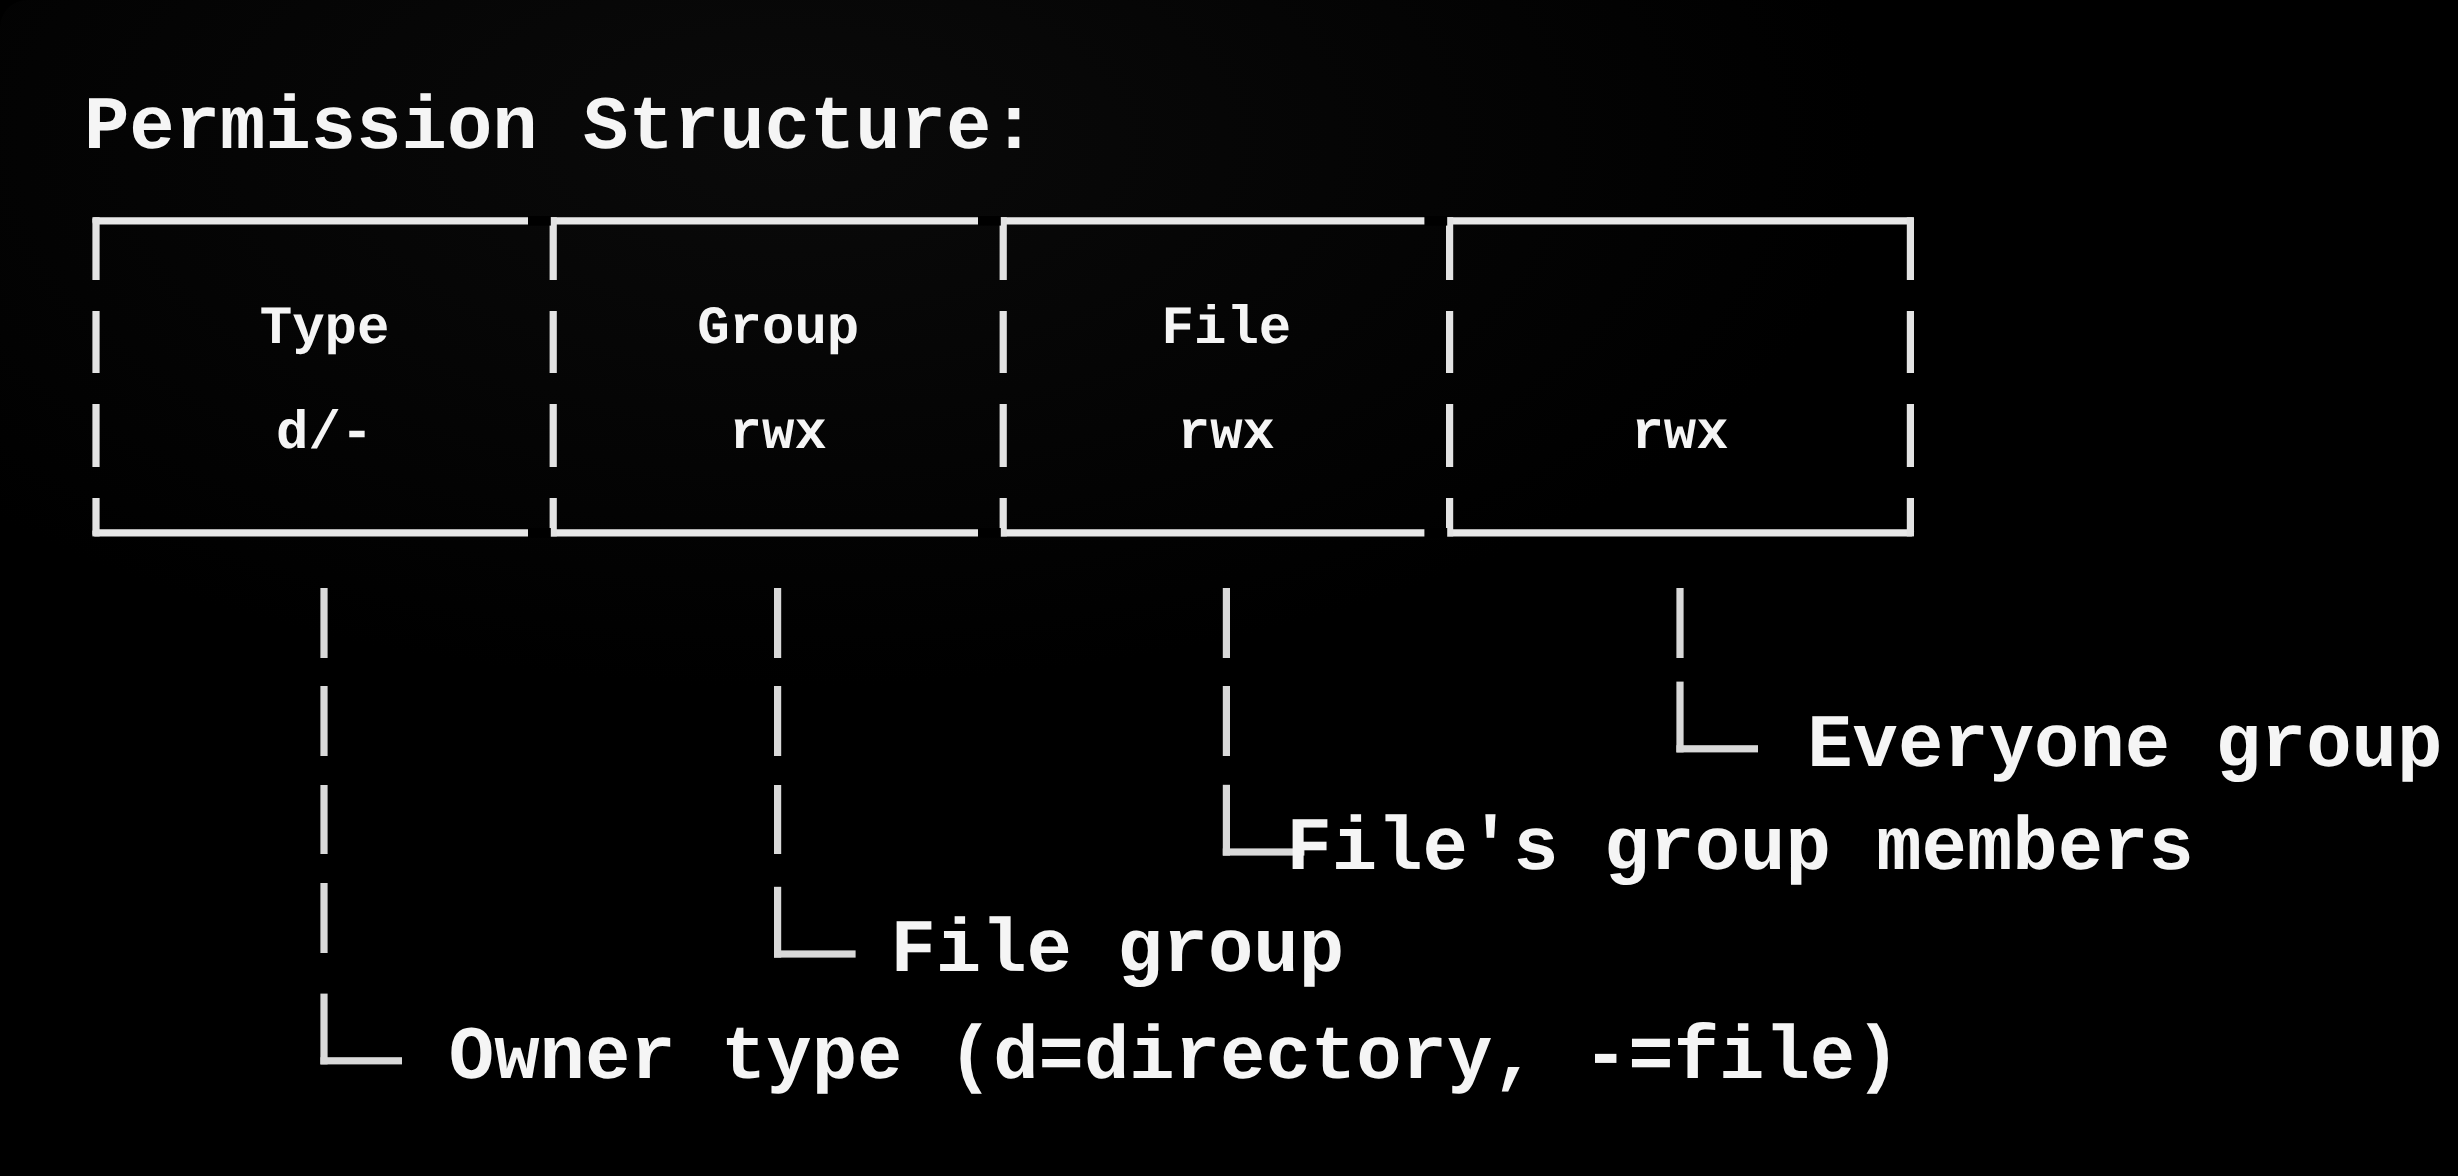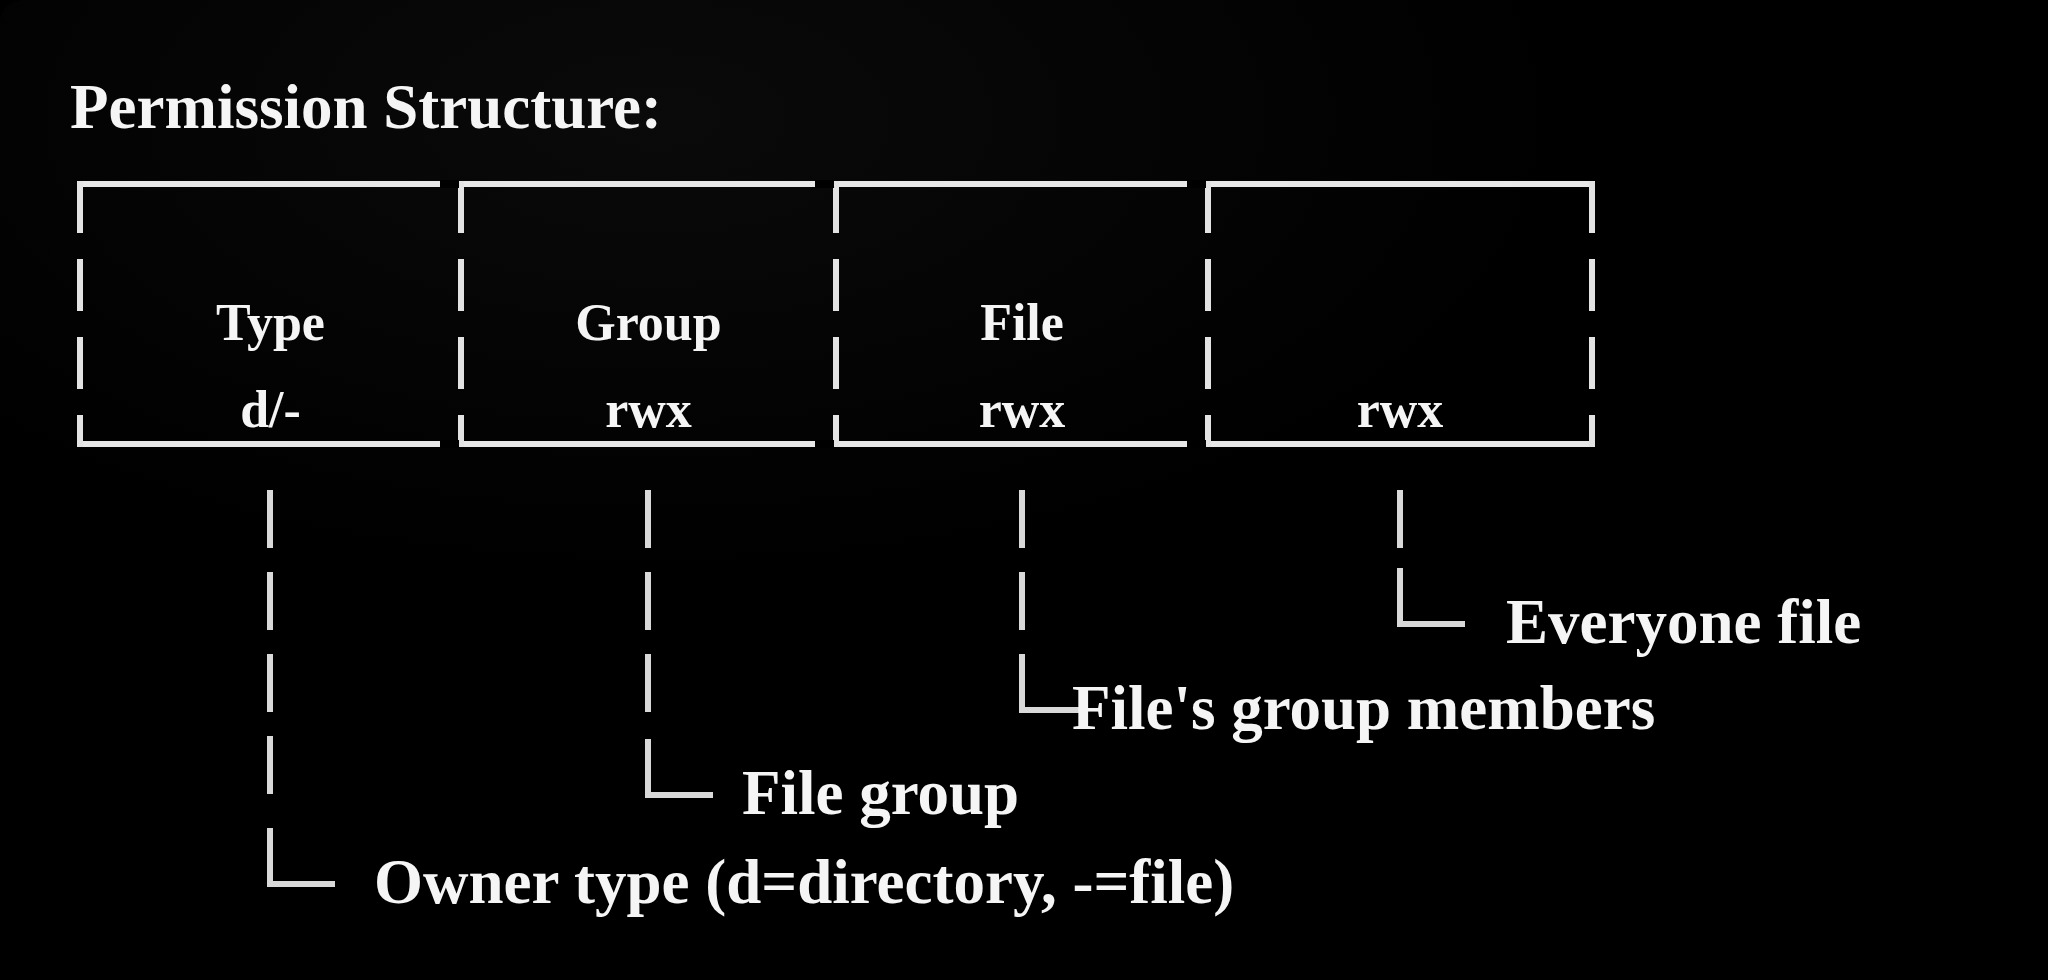--- a/index.html
+++ b/index.html
@@ -6,21 +6,21 @@
     margin: 0;
     padding: 0;
     background: #000000;
   }
   #canvas {
     position: relative;
     width: 2048px;
     height: 980px;
     background: radial-gradient(ellipse 1400px 700px at 32% 12%, #0a0a0a 0%, #000000 65%);
     overflow: hidden;
-    font-family: Liberation Serif, serif;
+    font-family: Liberation Mono, monospace;
     font-weight: 700;
     color: #f5f5f5;
     border-radius: 23px;
   }
   .mono-line {
     position: absolute;
     font-size: 63px;
     line-height: 70px;
     white-space: pre;
     color: #f5f5f5;
@@ -72,24 +72,23 @@
     position: absolute;
     top: 181px;
     height: 266px;
   }
   .cell .cell-name,
   .cell .cell-value {
     position: absolute;
     left: 0;
     width: 100%;
     text-align: center;
-    font-size: 52px;
+    font-size: 45px;
     line-height: 70px;
     white-space: pre;
-    margin-top: 48px;
   }
   .cell .cell-name  { top: 59px;  }
   .cell .cell-value { top: 146px; }
   .cell.c0 { left: 80px;   width: 381px; }
   .cell.c1 { left: 461px;  width: 375px; }
   .cell.c2 { left: 836px;  width: 372px; }
   .cell.c3 { left: 1208px; width: 384px; }
 
   
   .dropline {
@@ -170,15 +169,15 @@
   <div class="dropline dl3"></div>
 
   <div class="elbow el0"></div>
   <div class="elbow el1"></div>
   <div class="elbow el2"></div>
   <div class="elbow el3"></div>
 
   <div class="mono-line ann0">Owner type (d=directory, -=file)</div>
   <div class="mono-line ann1">File group</div>
   <div class="mono-line ann2">File's group members</div>
-  <div class="mono-line ann3">Everyone file</div>
+  <div class="mono-line ann3">Everyone group</div>
 
 </div>
 
 </body></html>

